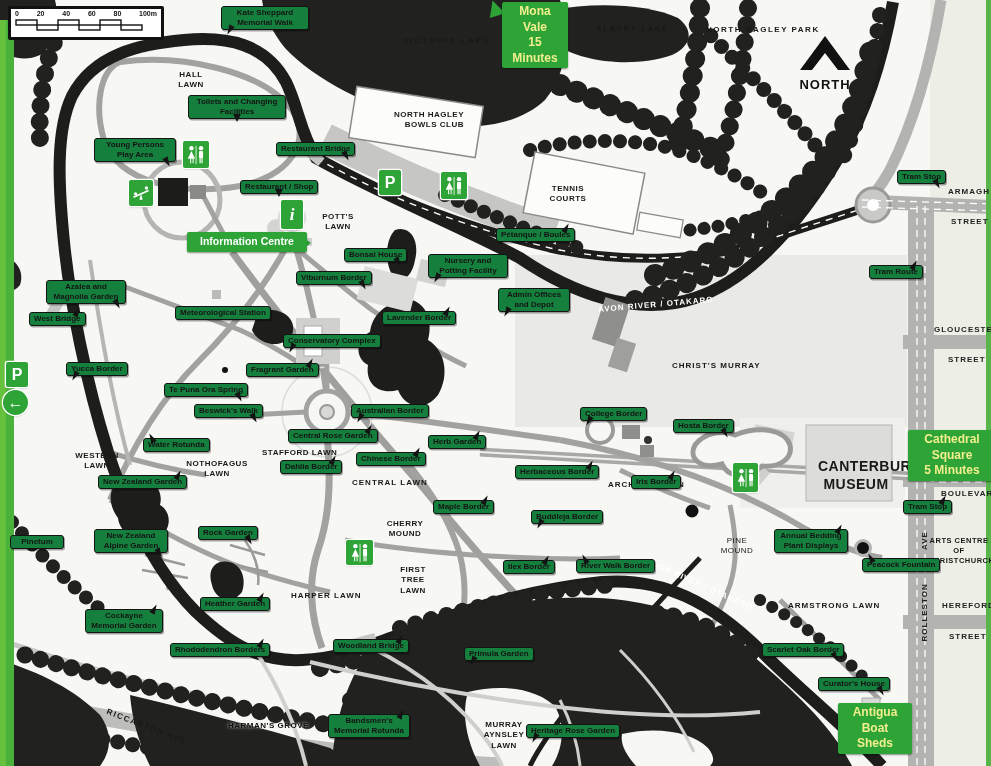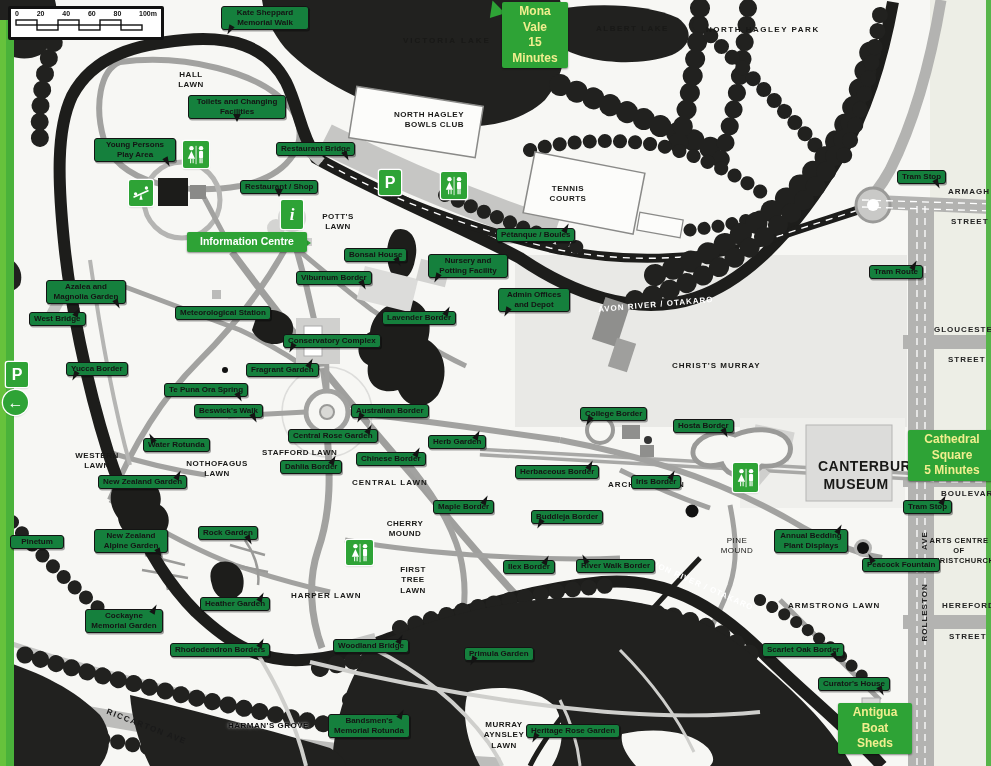--- a/index.html
+++ b/index.html
@@ -215,20 +215,26 @@
         <rect x="1" y="1" width="21" height="5"></rect>
           <rect x="22" y="6" width="21" height="5"></rect>
         <rect x="43" y="1" width="21" height="5"></rect>
           <rect x="64" y="6" width="21" height="5"></rect>
         <rect x="85" y="1" width="21" height="5"></rect>
           <rect x="106" y="6" width="21" height="5"></rect>
       </g>
     </svg>
   </div>
 
+  <div id="north">
+    <svg width="56" height="38" viewBox="0 0 56 38">
+      <polygon points="3,36 28,2 53,36 41,36 28,19 15,36" fill="#111"></polygon>
+    </svg>
+    <div class="word">NORTH</div>
+  </div>
 
   <div class="gsign" style="left:502px;top:2px;width:58px;">
     <span class="yl">Mona Vale</span>
     <span class="yl">15 Minutes</span>
   </div>
   <div style="position:absolute;left:487px;top:0px;width:0;height:0;border-left:8px solid transparent;border-right:8px solid transparent;border-bottom:16px solid #2ea336;transform:rotate(-18deg);z-index:39;"></div>
 
   <div class="gsign" style="left:187px;top:232px;width:112px;font-size:10.5px;padding:3px 4px;">
     <span>Information Centre</span>
   </div>

